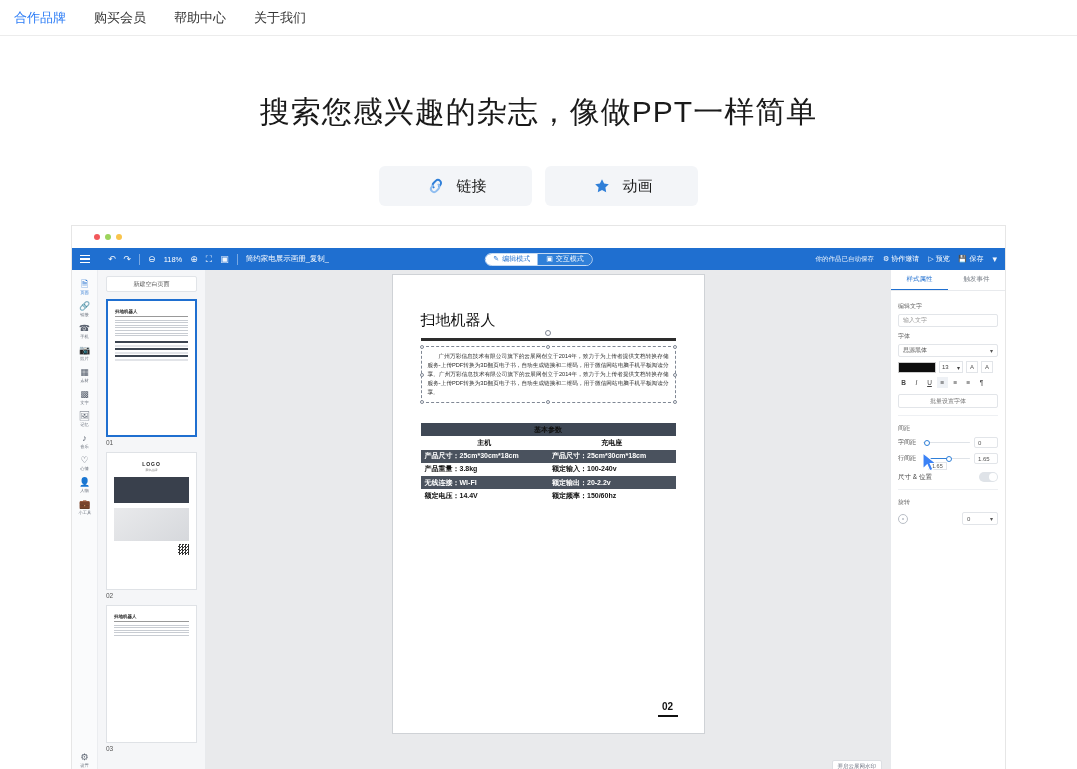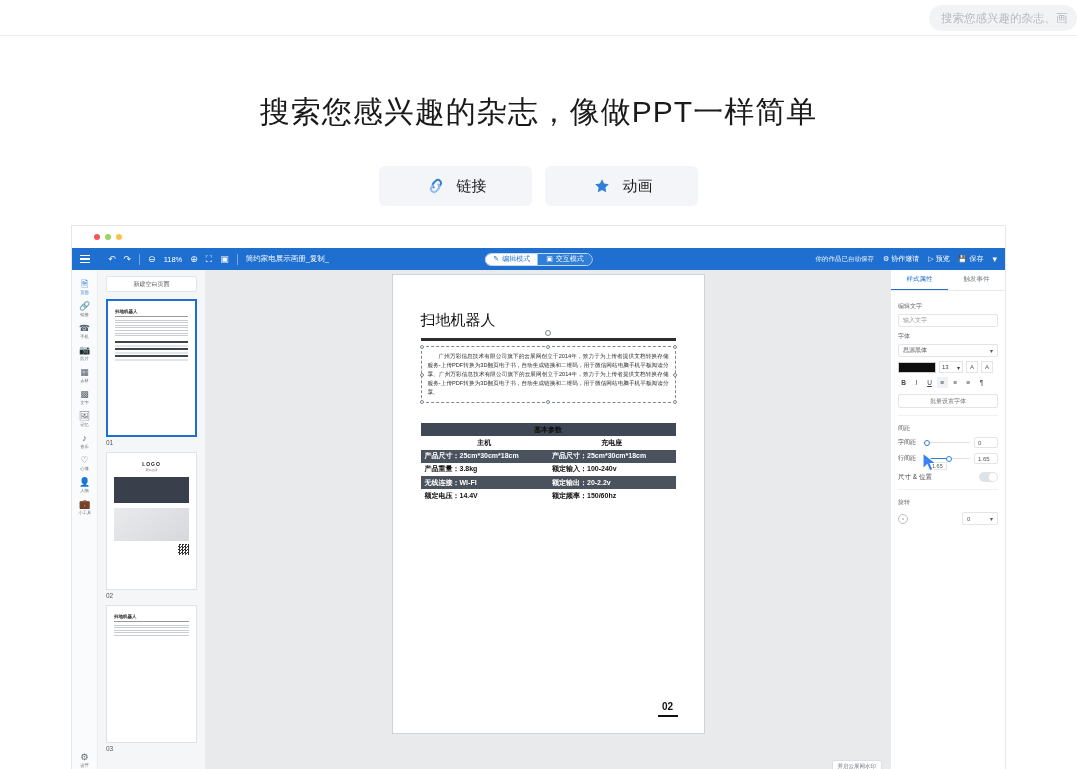--- a/index.html
+++ b/index.html
@@ -290,22 +290,25 @@
     margin:-1px 0 0 -1px; border-radius:50%; background:#b9bec6;
   }
   .hr { height: 1px; background: #eef0f3; margin: 7px 0; }
 
   .cursor-arrow { position: absolute; left: 922px; top: 452px; z-index: 30; }
 </style>
 </head>
 <body>
 
 <div class="topnav">
-  <div class="search-box">
-    <span>搜索您感兴趣的杂志、画</span>
+  <div class="topnav-links">
+    <span class="topnav-link active">合作品牌</span>
+    <span class="topnav-link">购买会员</span>
+    <span class="topnav-link">帮助中心</span>
+    <span class="topnav-link">关于我们</span>
   </div>
 </div>
 
 <div class="headline">搜索您感兴趣的杂志，像做PPT一样简单</div>
 
 <div class="tabs">
 
 
 
 

